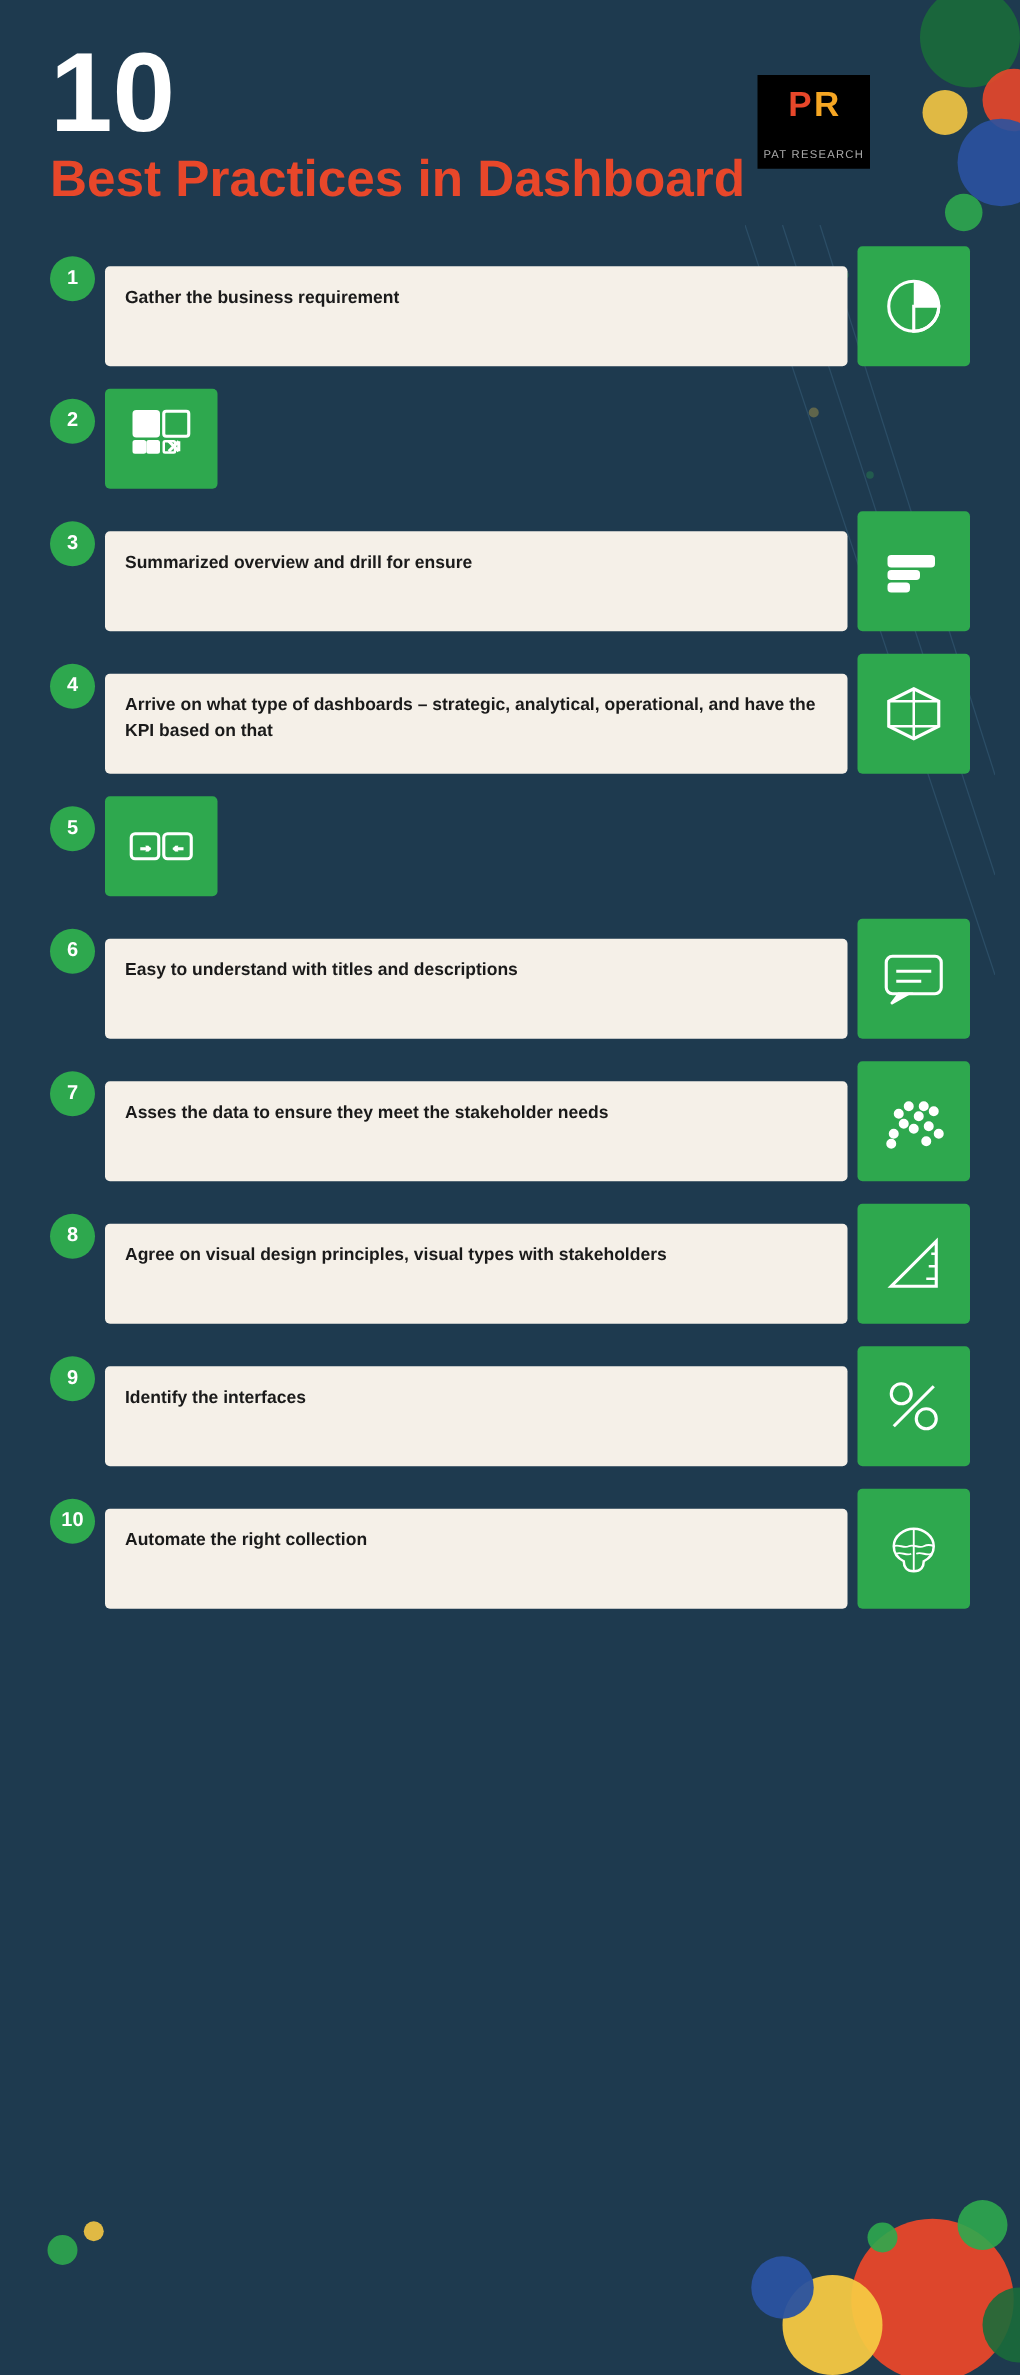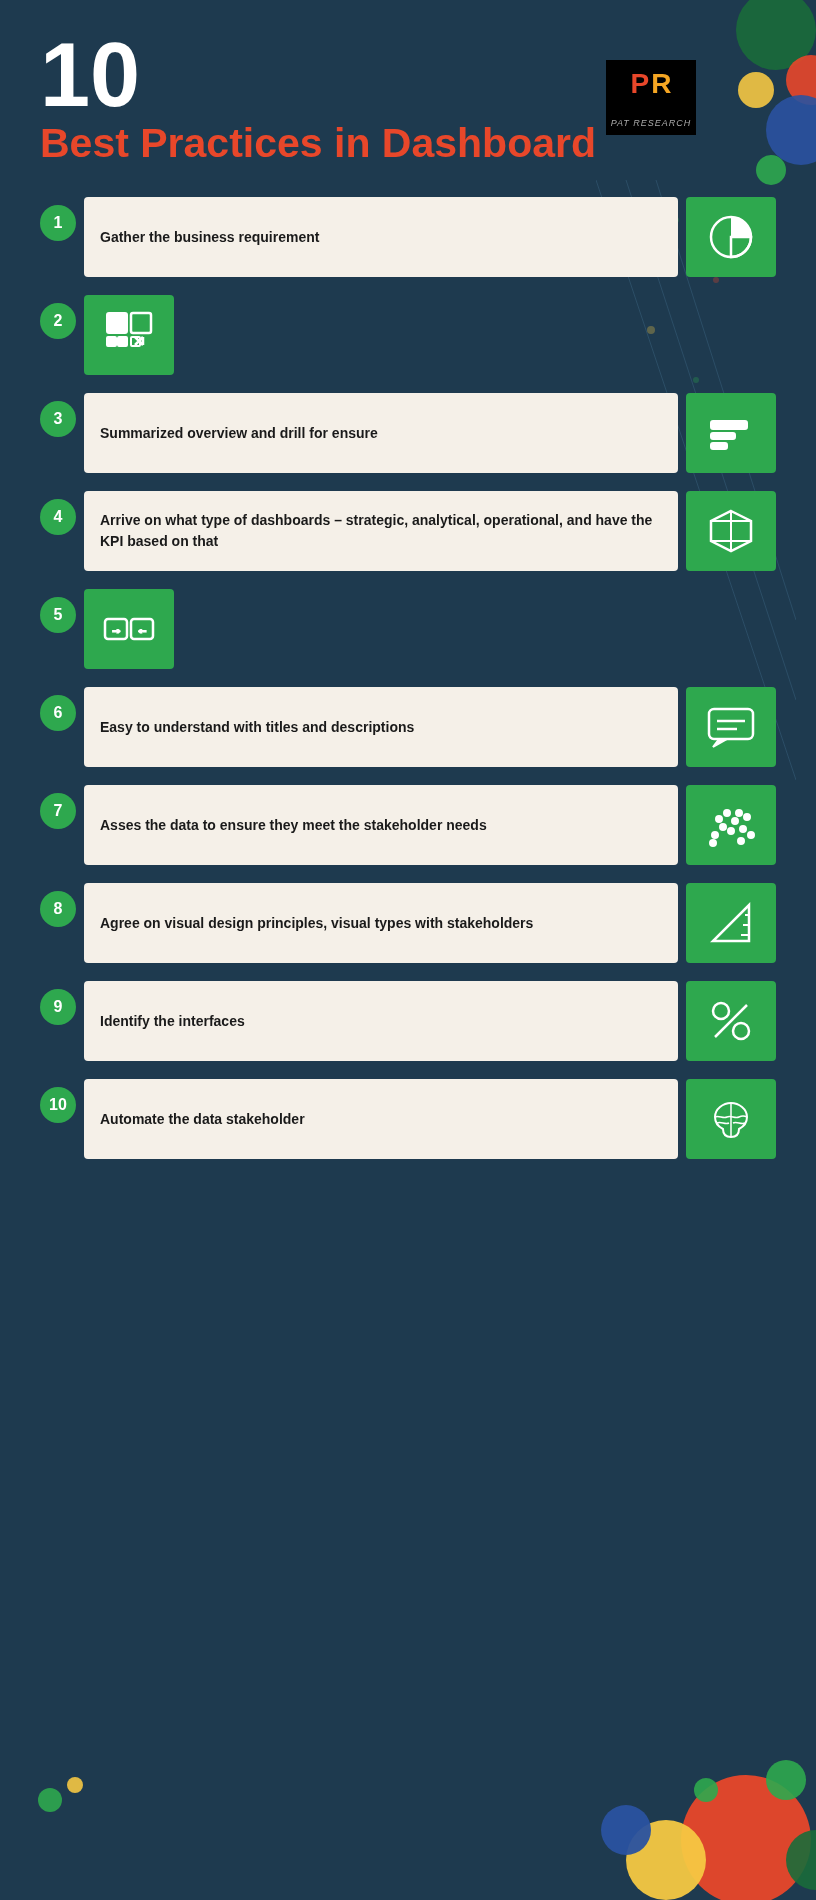--- a/index.html
+++ b/index.html
@@ -62,21 +62,20 @@
       font-size: 28px;
       font-weight: 900;
       color: #f5a623;
     }
 
     .logo-text {
       font-size: 9px;
       color: #aaa;
       letter-spacing: 1px;
       margin-top: 18px;
-      font-style: italic;
     }
 
     .items-container {
       padding: 10px 40px 30px 40px;
       position: relative;
       z-index: 1;
       display: flex;
       flex-direction: column;
       gap: 18px;
     }
@@ -105,21 +104,21 @@
       position: relative;
     }
 
     .item-text-box {
       flex: 1;
       background: #f5f0e8;
       border-radius: 4px;
       padding: 14px 14px 14px 16px;
       min-height: 80px;
       display: flex;
-      align-items: center;
+      margin-top: 16px;
     }
 
     .item-text {
       font-size: 14px;
       font-weight: 700;
       color: #1a1a1a;
       line-height: 1.5;
     }
 
     .item-icon-box {
@@ -321,21 +320,21 @@
         <svg viewBox="0 0 52 52" xmlns="http://www.w3.org/2000/svg" width="52" height="52">
     <circle cx="16" cy="16" r="8" fill="none" stroke="white" stroke-width="2.5"></circle>
     <circle cx="36" cy="36" r="8" fill="none" stroke="white" stroke-width="2.5"></circle>
     <line x1="10" y1="42" x2="42" y2="10" stroke="white" stroke-width="2.5"></line>
   </svg>
       </div>
     </div>
     <div class="item-row">
       <div class="item-number-badge">10</div>
       <div class="item-text-box">
-        <div class="item-text">Automate the data stakeholder</div>
+        <div class="item-text">Automate the right collection</div>
       </div>
       <div class="item-icon-box">
         <svg viewBox="0 0 52 52" xmlns="http://www.w3.org/2000/svg" width="52" height="52">
     <path d="M26 10 C18 10 10 16 10 24 C10 30 14 34 18 36 C18 40 20 44 26 44 C32 44 34 40 34 36 C38 34 42 30 42 24 C42 16 34 10 26 10 Z" fill="none" stroke="white" stroke-width="2"></path>
     <line x1="26" y1="10" x2="26" y2="44" stroke="white" stroke-width="1.5"></line>
     <path d="M10 24 C14 22 18 26 22 24 C26 22 30 26 34 24 C38 22 42 24 42 24" fill="none" stroke="white" stroke-width="1.5"></path>
     <path d="M12 30 C16 28 20 32 24 30" fill="none" stroke="white" stroke-width="1.5"></path>
     <path d="M28 30 C32 28 36 32 40 30" fill="none" stroke="white" stroke-width="1.5"></path>
   </svg>
       </div>

